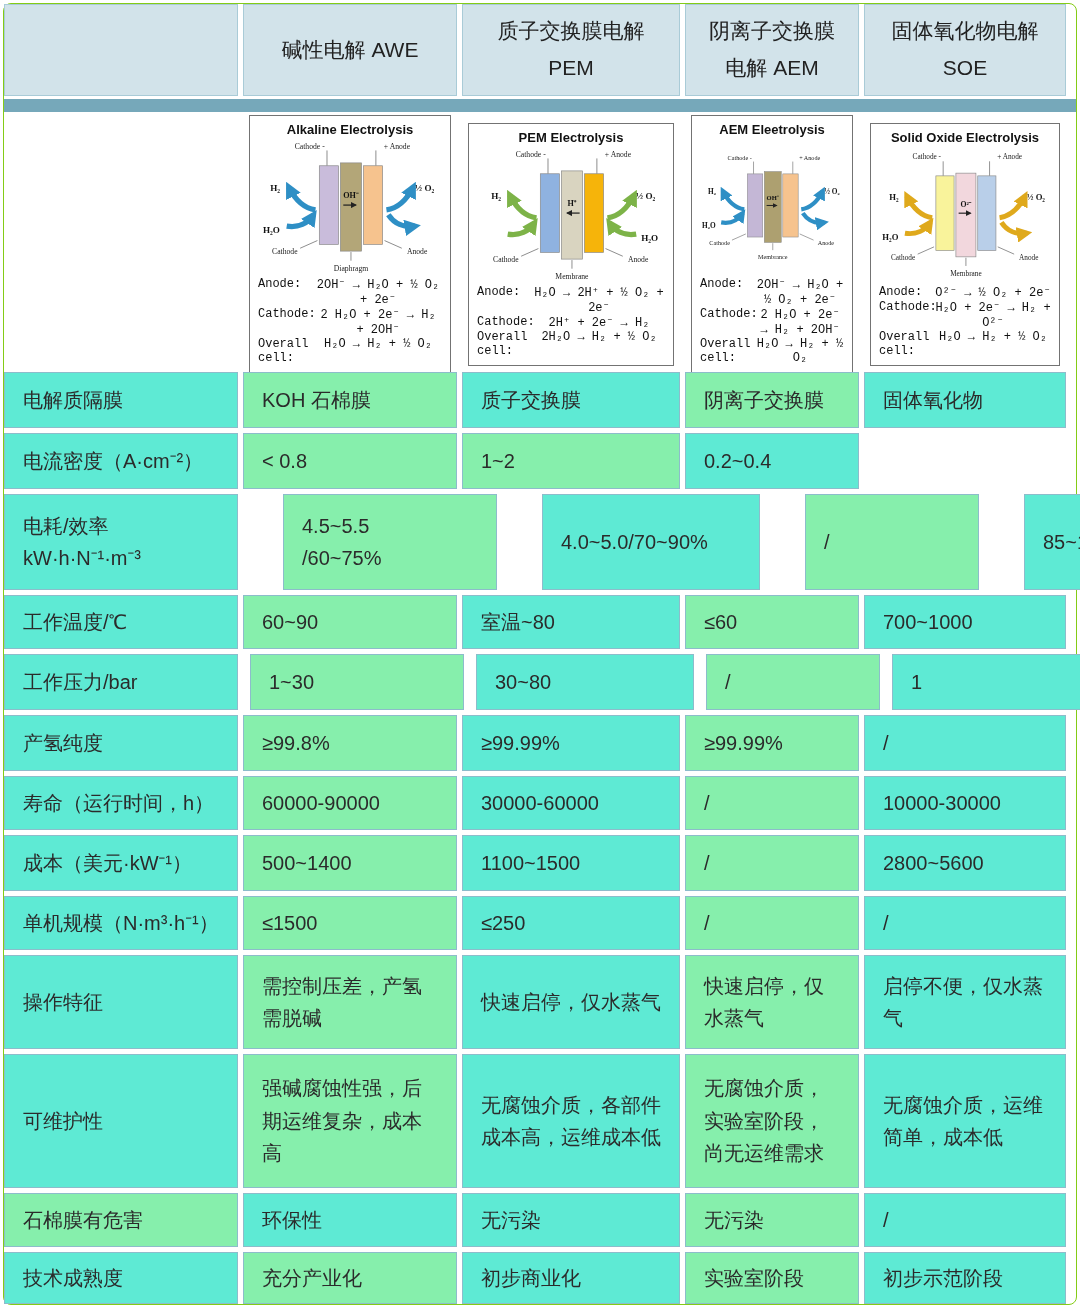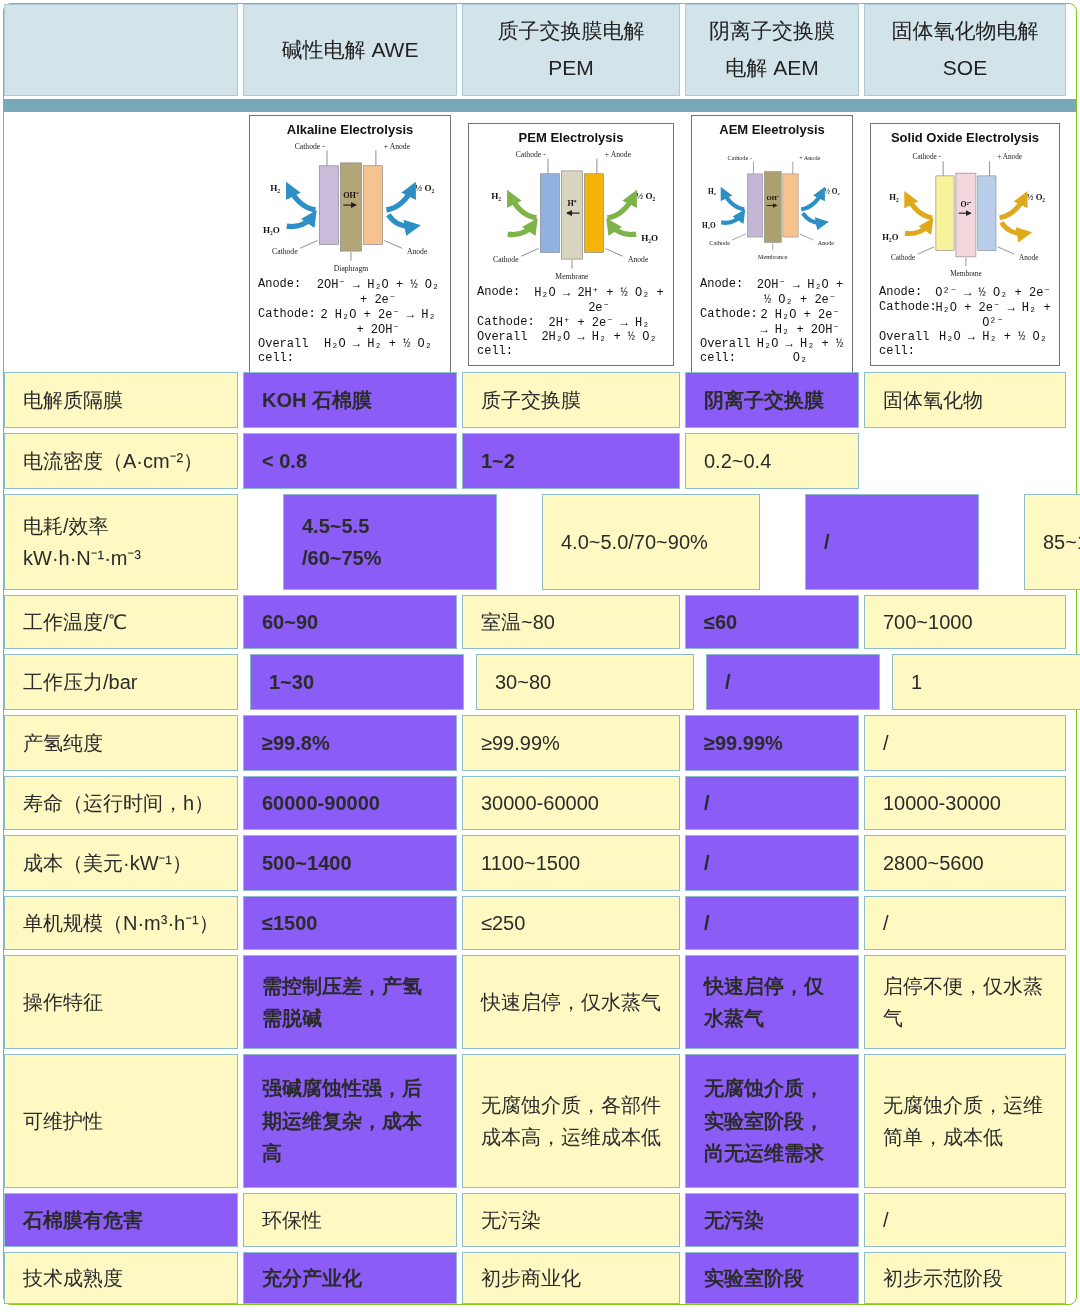--- a/index.html
+++ b/index.html
@@ -27,22 +27,22 @@
   svg .flow { fill:none; stroke-width:5.5; stroke-linecap:butt; }
   .eqs { padding:0 5px; }
   .eq-line { display:flex; font-family:Liberation Mono, monospace; font-size:12px; color:#111; margin-top:0; }
   .eq-label { width:56px; flex:none; }
   .eq-f { flex:1; text-align:center; }
 
   
   .trow { margin-top:5px; }
   .cell { box-sizing:border-box; border:1px solid #8dbccb; display:flex; align-items:center;
           padding:4px 18px; font-size:20px; color:#2b2b2b; line-height:1.62; white-space:pre-line; }
-  .bg-w { background:#fef9c3; }
-  .bg-g { background:#8b5cf6;font-weight:bold; }
+  .bg-w { background:#5eead4; }
+  .bg-g { background:#86efac; }
 </style>
 </head>
 <body>
 
 <div class="page">
   <div class="frame">
     <div class="grid5" id="header-row">
         <div class="hcell"></div>
         <div class="hcell">
           <div>碱性电解 AWE</div>

